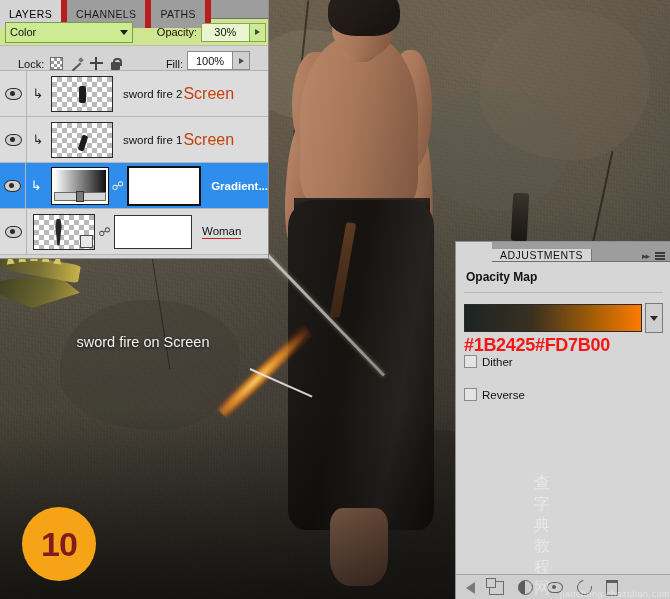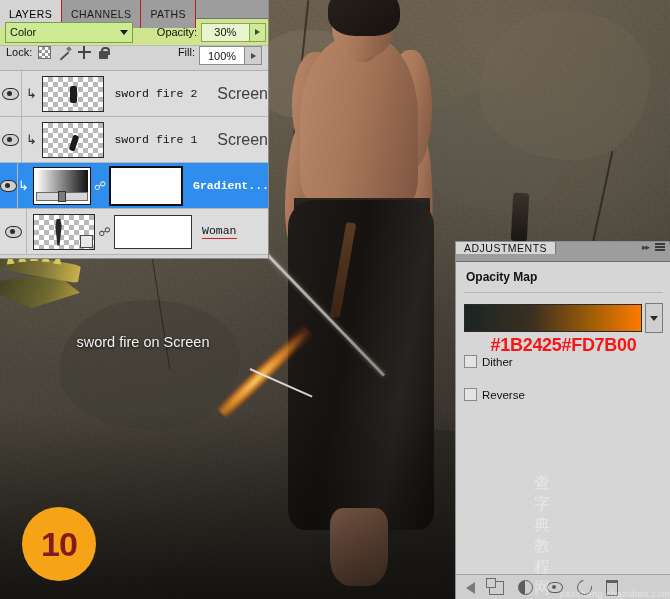--- a/index.html
+++ b/index.html
@@ -112,21 +112,21 @@
     position:absolute;left:0;top:0;width:268px;height:258px;
     background:#d4d4d4;border-right:1px solid #8a8a8a;border-bottom:1px solid #8a8a8a;
     font-size:11px;color:#111;
   }
   .tabbar{
     height:18px;background:#9d9d9d;display:flex;align-items:stretch;
     border-bottom:1px solid #6e6e6e;
   }
   .tab{
     padding:14px 9px;display:flex;align-items:center;font-size:10.5px;letter-spacing:.4px;
-    color:#1a1a1a;background:#9d9d9d;border-right:1px solid #b91c1c;
+    color:#1a1a1a;background:#9d9d9d;border-right:6px solid #b91c1c;
   }
   .tab.active{background:#d4d4d4;color:#000;}
   .tab-filler{flex:1;background:#9d9d9d;}
 
   .blendrow{
     height:26px;display:flex;align-items:center;gap:0;
     background:#cfe58f;border-bottom:1px solid #b9b9b9;padding:0 2px;
   }
   .blend-select{
     width:122px;height:19px;margin-left:3px;background:#cdeb92;border:1px solid #7d9a4e;
@@ -139,22 +139,22 @@
     margin-left:4px;width:48px;height:17px;background:#e9f6cd;border:1px solid #8aa35c;
     display:flex;align-items:center;justify-content:center;font-size:11px;
   }
   .spin{
     width:16px;height:17px;background:#cdeb92;border:1px solid #8aa35c;border-left:none;
     display:flex;align-items:center;justify-content:center;
   }
   .spin .tri{width:0;height:0;border-top:3px solid transparent;border-bottom:3px solid transparent;border-left:5px solid #4a4a4a;}
 
   .lockrow{
-    height:24px;display:flex;align-items:flex-start;background:#d4d4d4;
-    border-bottom:1px solid #b0b0b0;padding:0 6px;font-size:11px;
+    height:24px;display:flex;align-items:flex-end;background:#d4d4d4;
+    border-bottom:1px solid #b0b0b0;padding:0 18px;font-size:11px;
   }
   .lock-icons{display:flex;align-items:center;gap:7px;margin-left:6px;}
   .ico-checker{
     width:11px;height:11px;
     background-image:linear-gradient(45deg,#999 25%,transparent 25%,transparent 75%,#999 75%),
                      linear-gradient(45deg,#999 25%,#fff 25%,#fff 75%,#999 75%);
     background-size:6px 6px;background-position:0 0,3px 3px;border:1px solid #6d6d6d;
   }
   .ico-brush{width:13px;height:13px;position:relative;}
   .ico-brush:before{content:"";position:absolute;left:1px;top:9px;width:11px;height:2px;background:#555;transform:rotate(-42deg);}
@@ -200,52 +200,52 @@
   .grad-thumb{
     width:56px;height:36px;border:1px solid #111;background:#fff;margin-left:4px;position:relative;flex:none;
   }
   .grad-thumb .gbar{position:absolute;left:2px;top:2px;right:2px;height:23px;background:linear-gradient(90deg,#ffffff,#111111);}
   .grad-thumb .gslider{position:absolute;left:2px;bottom:3px;right:2px;height:7px;background:#d7d7d7;border:1px solid #6a6a6a;}
   .grad-thumb .gknob{position:absolute;left:24px;bottom:2px;width:6px;height:9px;background:#7a7a7a;border:1px solid #333;}
   .link-ico{width:13px;display:flex;align-items:center;justify-content:center;color:#444;font-size:12px;margin:0 3px;}
   .layer-row.selected .link-ico{color:#e8e8e8;}
   .mask-thumb{width:70px;height:36px;border:2px solid #111;background:#fff;flex:none;}
   .mask-thumb.small{width:76px;height:32px;border:1px solid #333;}
-  .layer-name{margin-left:10px;font-size:11.5px;color:#111;white-space:nowrap;font-family:Liberation Mono, monospace;}
+  .layer-name{margin-left:10px;font-size:11.5px;color:#111;white-space:nowrap;}
   .layer-row.selected .layer-name{color:#fff;font-weight:bold;}
-  .blendtag{margin-left:20px;font-size:16px;color:#404040;font-family:"Liberation Sans",sans-serif;}
+  .blendtag{margin-left:1px;font-size:16px;color:#c2410c;font-family:"Liberation Sans",sans-serif;}
   .name-underline{border-bottom:1.6px solid #d12020;padding-bottom:1px;}
 
   
   #adjustments{
     position:absolute;left:455px;top:241px;width:215px;height:358px;
     background:#d6d6d6;border-left:1px solid #8f8f8f;border-top:1px solid #8f8f8f;
     font-size:11px;color:#111;
   }
-  .adj-tabbar{height:19px;background:#9d9d9d;display:flex;align-items:flex-start;border-bottom:1px solid #6e6e6e;}
+  .adj-tabbar{height:19px;background:#9d9d9d;display:flex;align-items:flex-end;border-bottom:1px solid #6e6e6e;margin-left:36px;}
   .adj-tab{
     padding:0 8px;display:flex;align-items:center;font-size:10.5px;letter-spacing:.5px;
     background:#d6d6d6;color:#111;border-right:1px solid #777;
   }
   .adj-tab-filler{flex:1;background:#9d9d9d;display:flex;align-items:center;justify-content:flex-end;gap:6px;padding-right:6px;}
   .dbl-arrow{color:#3d3d3d;font-size:9px;letter-spacing:-1px;}
   .menu-ico{display:flex;flex-direction:column;gap:1.5px;}
   .menu-ico span{display:block;width:10px;height:1.4px;background:#3a3a3a;}
   .adj-title{padding:8px 10px 6px 10px;font-weight:bold;font-size:12px;color:#111;}
   .adj-div{height:1px;background:#b7b7b7;margin:2px 8px 10px 8px;}
   .grad-row{display:flex;align-items:center;padding:0 8px;}
   .grad-preview{
     flex:1;height:26px;border:1px solid #2a2a2a;
   }
   .grad-drop{
     width:16px;height:28px;margin-left:3px;background:#cfcfcf;border:1px solid #7a7a7a;
     display:flex;align-items:center;justify-content:center;
   }
   .grad-drop .caret{border-top-color:#2a2a2a;}
-  .hexrow{display:flex;justify-content:center;padding:2px 8px 0 8px;}
+  .hexrow{display:flex;justify-content:flex-start;padding:2px 8px 0 8px;}
   .hex{font-size:18px;font-weight:bold;color:#f51616;letter-spacing:-.3px;}
   .chk-row{display:flex;align-items:center;gap:5px;padding:2px 8px;margin-top:-3px;}
   .chk-row.second{margin-top:16px;}
   .chkbox{width:11px;height:11px;background:#e4e4e4;border:1px solid #8a8a8a;}
   .chk-label{font-size:11.5px;color:#111;}
   .adj-bottom{
     position:absolute;left:0;bottom:0;width:215px;height:25px;background:#cfcfcf;
     border-top:1px solid #a5a5a5;display:flex;align-items:center;gap:14px;padding-left:10px;
   }
   .bb-ico{width:15px;height:15px;position:relative;opacity:.85;}

